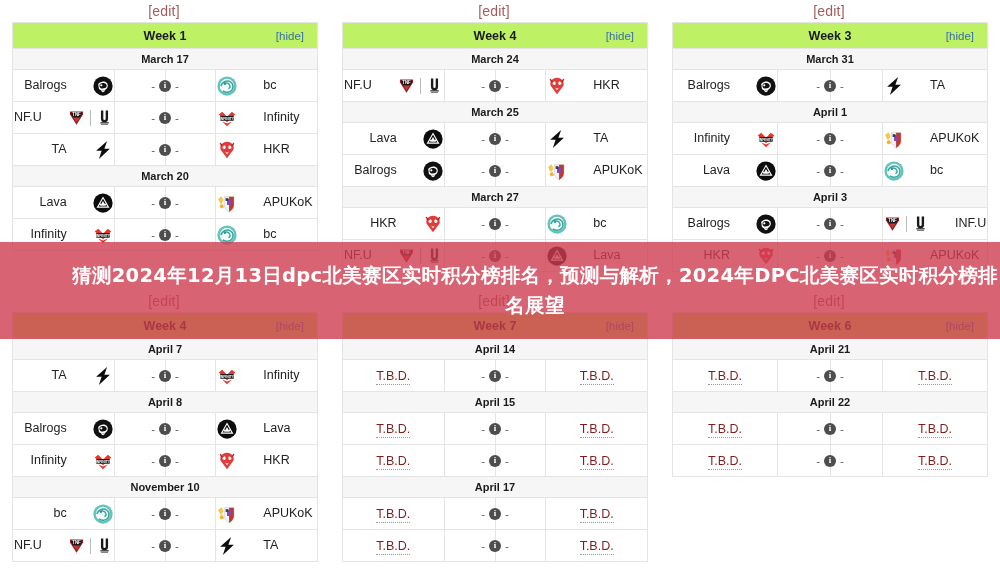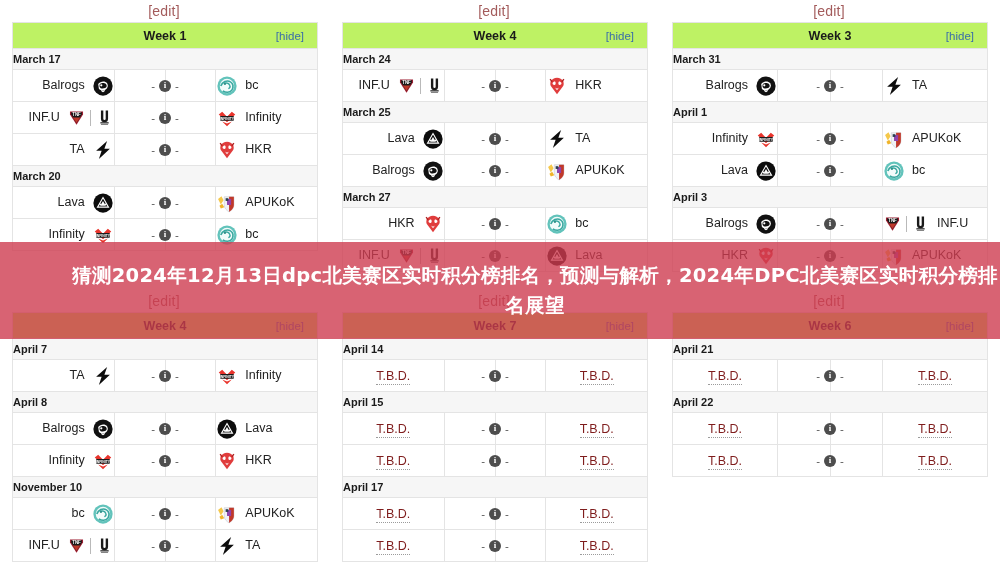--- a/index.html
+++ b/index.html
@@ -55,20 +55,21 @@
     position: absolute;
     right: 13px; top: 50%;
     transform: translateY(-50%);
     font-size: 11.5px;
     font-weight: normal;
     color: #3a6ea8;
   }
 
   .date-row td {
     background: #f6f6f6;
+    text-align: center;
     font-size: 11px;
     font-weight: bold;
     color: #1b1b1b;
     height: 21px;
     padding: 0;
   }
 
   .match-row td { height: 32px; padding: 0; background: #fff; }
 
   .tm-left {
@@ -80,21 +81,21 @@
     overflow: hidden;
   }
   .tm-right {
     text-align: left;
     font-size: 12.5px;
     color: #222;
     padding-left: 6px;
     white-space: nowrap;
     overflow: hidden;
   }
-  .tm-inner { display: flex; align-items: center; gap: 7px; height: 30px; }
+  .tm-inner { display: flex; align-items: center; gap: 25px; height: 30px; }
   .tm-left .tm-inner { justify-content: flex-end; }
   .tm-right .tm-inner { justify-content: flex-start; }
   .tm-name { line-height: 1; }
 
   .score-cell {
     width: 62px;
     text-align: center;
     padding: 0;
     position: relative;
   }

